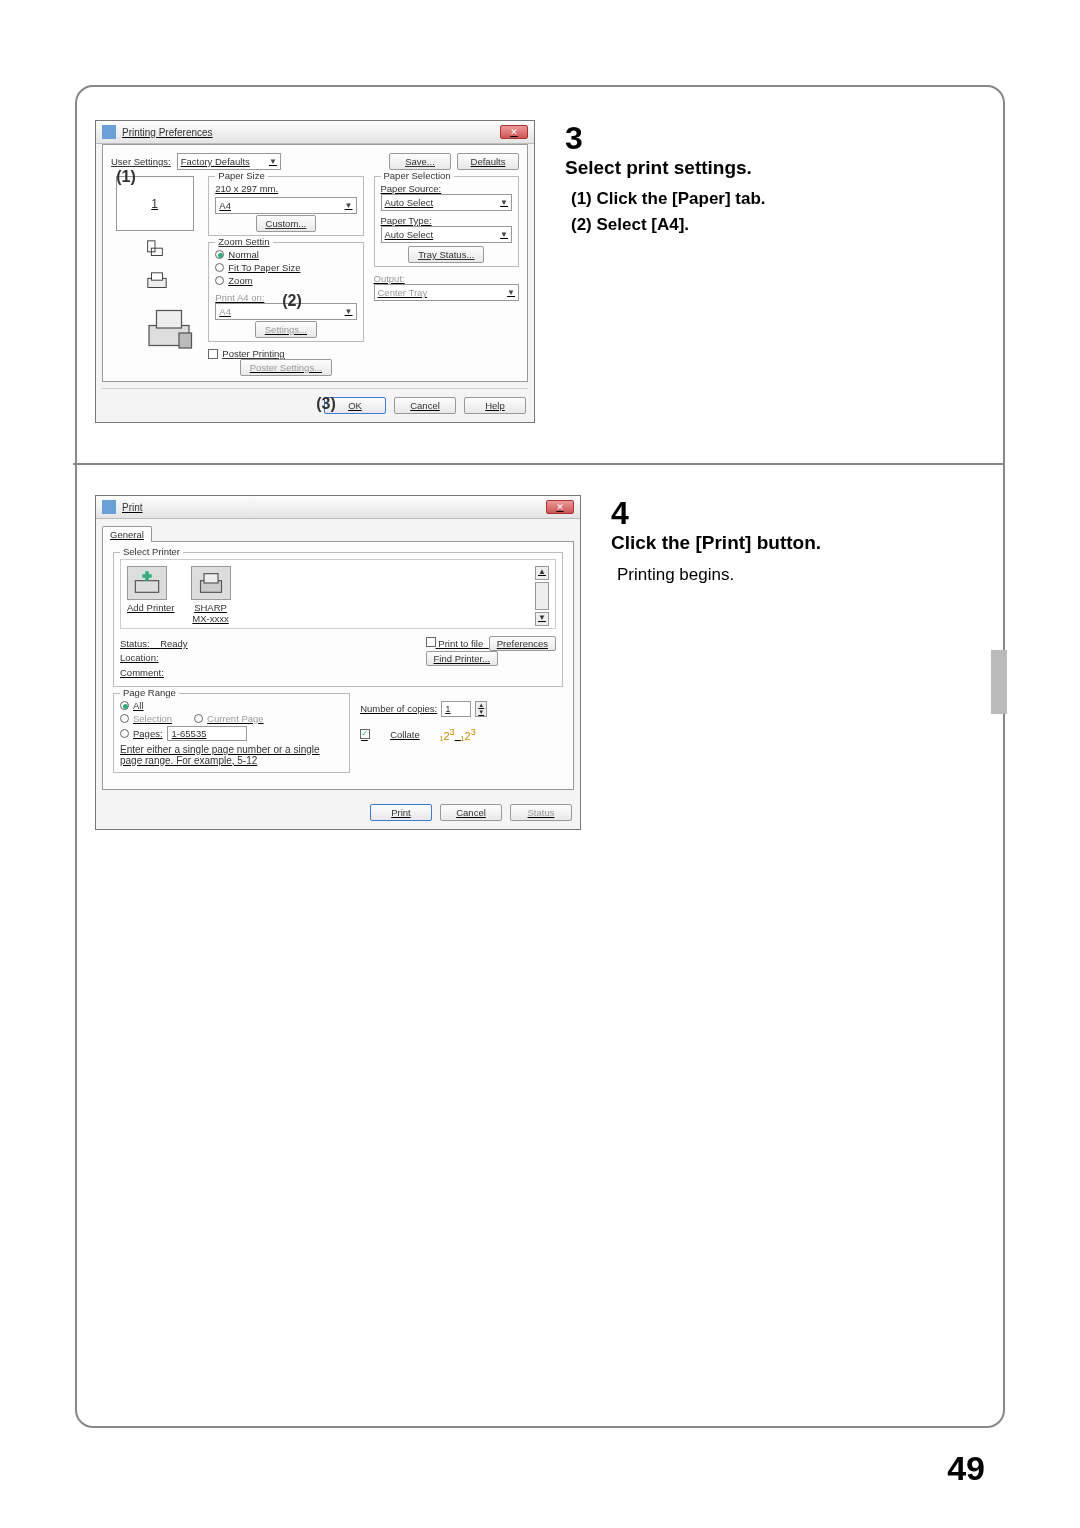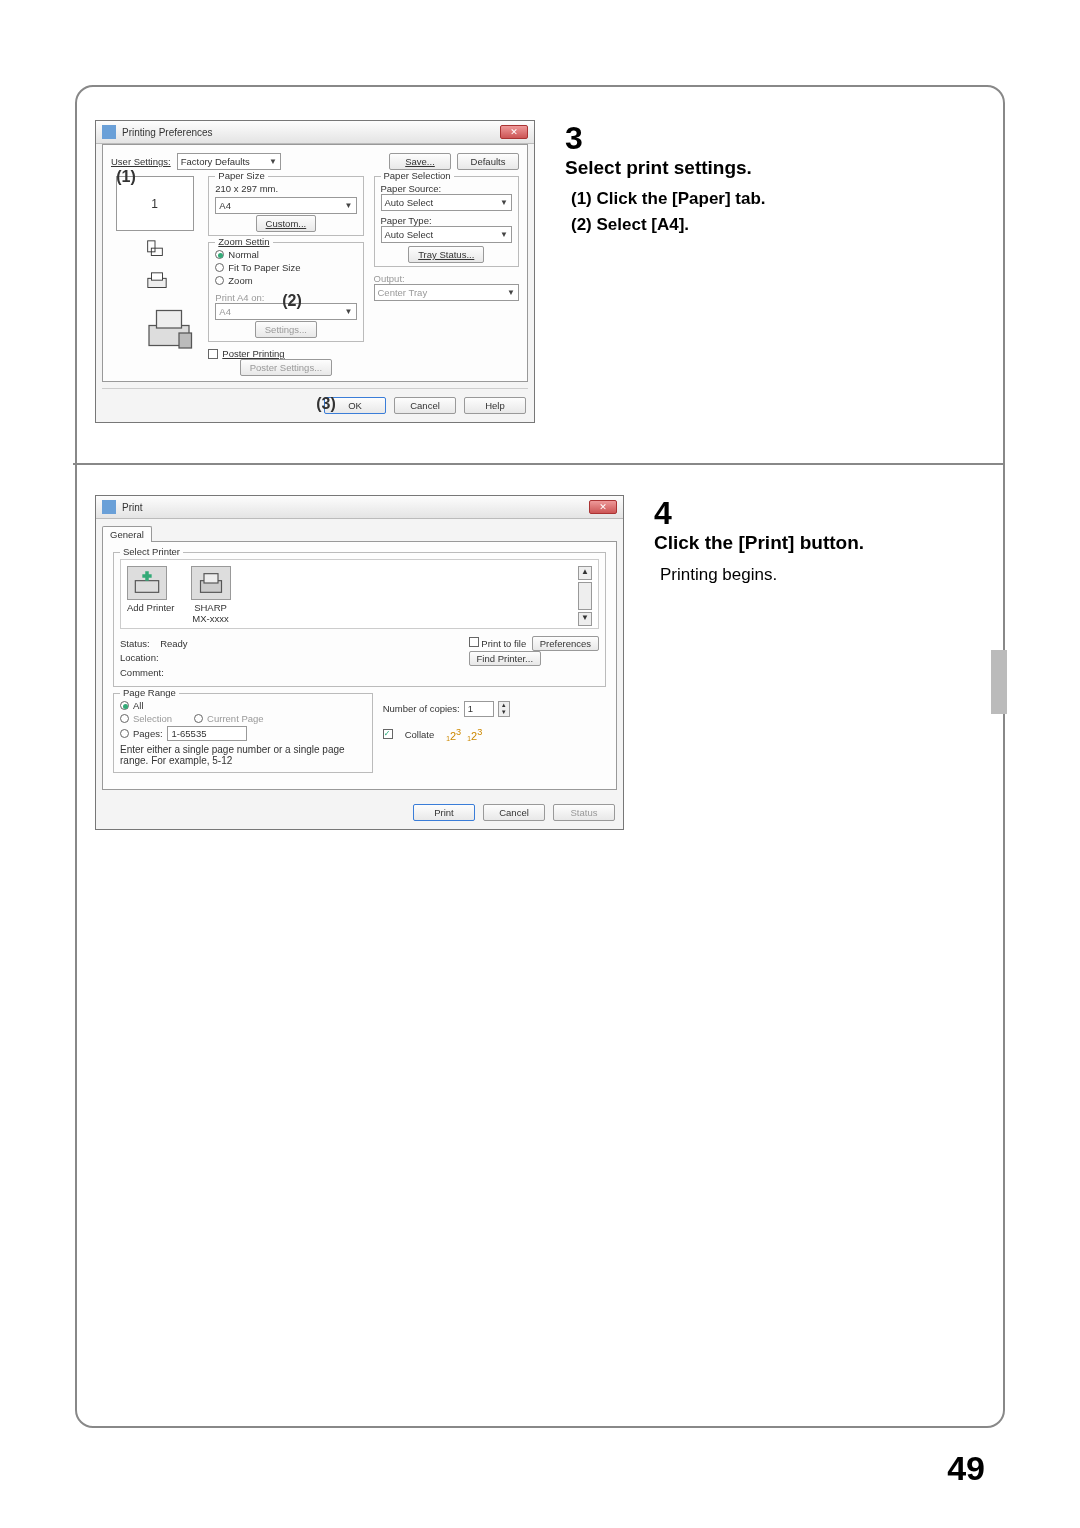--- a/index.html
+++ b/index.html
@@ -1,18 +1,18 @@
 <!DOCTYPE html>
 <html><head>
 <meta charset="utf-8">
 <style>
 * { box-sizing: border-box; margin: 0; padding: 0; }
 body { font-family: Arial, Helvetica, sans-serif; background: #fff; width: 1080px; height: 1528px; position: relative; }
 .page-frame { position: absolute; top: 85px; left: 75px; right: 75px; bottom: 100px; border: 2px solid #888; border-radius: 18px; }
-.content { position: absolute; top: 120px; left: 95px; right: 98px; }
+.content { position: absolute; top: 120px; left: 95px; right: 98px; text-decoration: underline; }
 .step-row { display: flex; gap: 30px; margin-bottom: 40px; }
 .step-left { flex: 0 0 440px; }
 .step-right { flex: 1; }
 .step-num { font-size: 32px; font-weight: bold; display: inline-block; width: 36px; vertical-align: top; }
 .step-body { display: inline-block; vertical-align: top; width: calc(100% - 40px); }
 .step-title { font-size: 19px; font-weight: bold; margin-bottom: 10px; }
 .step-sub { font-size: 17px; font-weight: bold; margin-bottom: 6px; padding-left: 6px; }
 .step-desc { font-size: 17px; margin-bottom: 4px; padding-left: 6px; line-height: 1.35; }
 .page-num { position: absolute; bottom: 40px; right: 95px; font-size: 34px; font-weight: bold; }
 .side-tab { position: absolute; right: 73px; top: 650px; width: 16px; height: 64px; background: #bbb; }
@@ -202,21 +202,21 @@
         </div>
       </div>
     </div>
   </div>
 
   <div class="hline-break"></div>
 
   <div class="step-row">
     <div class="step-left">
 
-      <div class="win-dialog" style="width:529px;">
+      <div class="win-dialog" style="width:486px;">
         <div class="win-title">
           <span class="win-title-icon"></span>
           <span>Print</span>
           <span class="win-close">✕</span>
         </div>
         <div class="tabs-row">
           <span class="tab active">General</span>
         </div>
         <div class="tabs-panel" style="padding:10px;">
           <div class="fieldset">
@@ -283,21 +283,21 @@
             </div>
             <div style="flex:1; padding-top:8px;">
               <div style="display:flex;align-items:center;gap:4px;font-size:9.5px;margin-bottom:10px;">
                 <span>Number of copies:</span>
                 <span class="spinner">1</span>
                 <span class="spinbtns">
                     <span>▲</span>
                     <span>▼</span>
                   </span>
               </div>
-              <div style="display:flex;align-items:center;gap:12px;font-size:9.5px;">
+              <div style="display:flex;align-items:center;gap:20px;font-size:9.5px;">
                 <span class="cb sel"></span>
                   <span>Collate</span>
                 <span style="font-size:11px;color:#c80;position:relative;">
                   <span style="position:relative;display:inline-block;">₁2<sup>3</sup></span>&nbsp;
                   <span style="position:relative;display:inline-block;">₁2<sup>3</sup></span>
                 </span>
               </div>
             </div>
           </div>
         </div>

